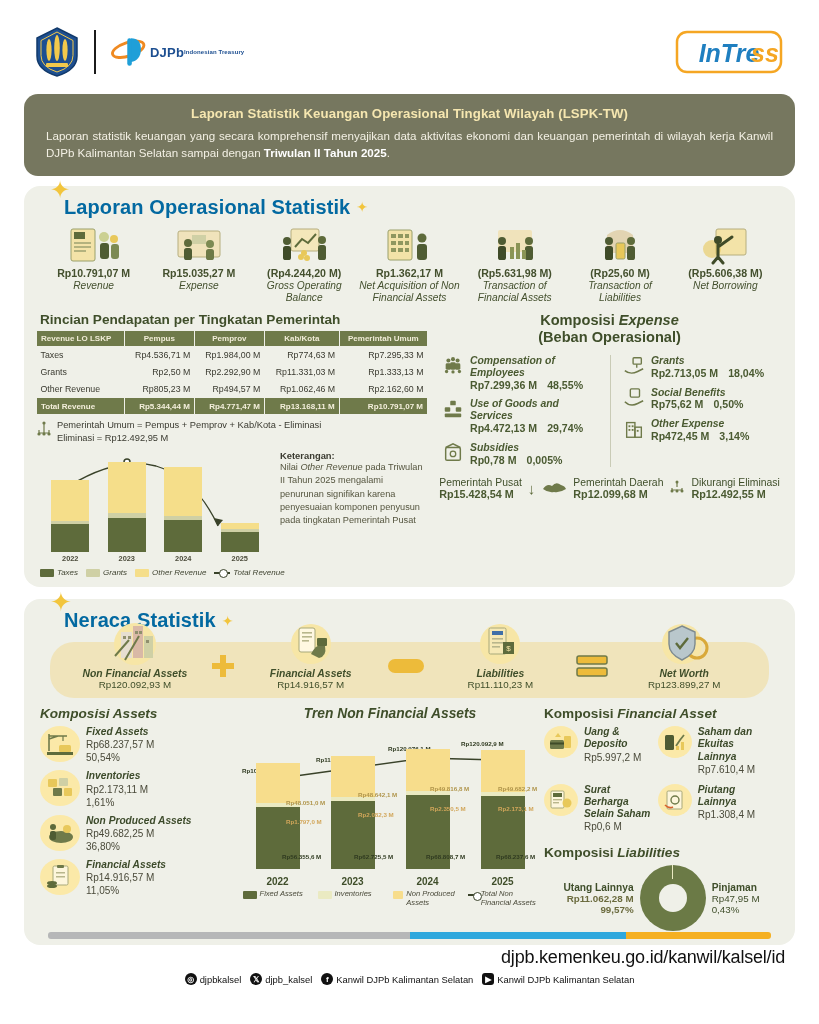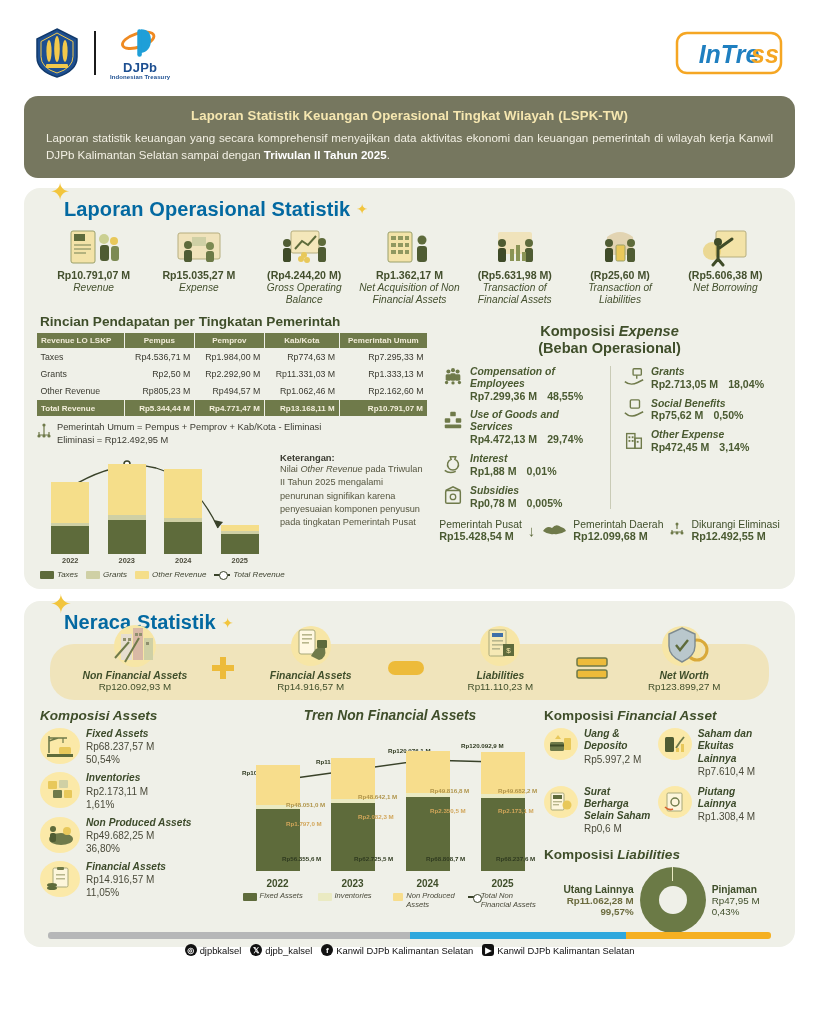--- a/index.html
+++ b/index.html
@@ -10,21 +10,21 @@
     overflow: hidden;
   }
   .page { position: relative; width: 819px; height: 1024px; background:#fff; }
 
   
   .header { display:flex; align-items:center; padding: 26px 34px 8px 34px; }
   .logo-group { display:flex; align-items:center; gap:14px; }
   .garuda { width:46px; height:52px; position:relative; }
   .garuda svg { display:block; }
   .vdiv { width:2px; height:44px; background:#1b1b1b; }
-  .djpb-wrap { display:flex; flex-direction:column; align-items:center; }
+  .djpb-wrap { display:flex; flex-direction:row; align-items:center; }
   .djpb-mark { width:40px; height:34px; }
   .djpb-name { font-size:13px; font-weight:bold; color:#1d4f91; letter-spacing:.2px; line-height:1; margin-top:1px;}
   .djpb-sub { font-size:6px; font-weight:bold; color:#1d4f91; letter-spacing:.1px; }
   .intress { margin-left:auto; width:112px; height:48px; }
 
   
   .banner {
     margin: 8px 24px 0 24px;
     background:#76775f;
     border-radius:14px;
@@ -97,21 +97,21 @@
   .sw.tax { background:#5e6b3b; } .sw.grant { background:#cfd0a5; } .sw.other { background:#f5de8a; }
   .lgline { width:16px; height:2px; background:#394229; position:relative; }
   .lgline::after { content:""; position:absolute; left:5px; top:-2.5px; width:7px; height:7px; border-radius:50%; background:#fff; border:1.6px solid #394229; }
 
   .ket { width: 150px; padding-left:6px; padding-top:2px;}
   .ket-h { font-size:9.4px; font-weight:bold; color:#3a3a30; }
   .ket-b { font-size:9.2px; color:#55553f; line-height:1.45; }
   .ket-b i { font-style:italic; }
 
   
-  .exp-title { text-align:center; font-size:14.6px; font-weight:bold; color:#3f4e2a; line-height:1.2; margin-top:11px;}
+  .exp-title { text-align:center; font-size:14.6px; font-weight:bold; color:#3f4e2a; line-height:1.2; margin-top:2px;}
   .exp-title .it { font-style:italic; }
   .exp-grid { display:flex; margin-top:8px; }
   .exp-col { flex:1; display:flex; flex-direction:column; gap:7px; }
   .exp-col.right { border-left:1.5px solid #c9cbb6; padding-left:12px; }
   .exp-col.left { padding-left:6px; padding-right:8px;}
   .exp-item { display:flex; gap:6px; align-items:flex-start; }
   .exp-ic { width:22px; height:22px; flex:none; }
   .exp-txt .n { font-size:10.4px; font-style:italic; color:#4a5a31; font-weight:600; line-height:1.15;}
   .exp-txt .v { font-size:10.6px; color:#4a5a31; font-weight:bold; line-height:1.2; display:flex; gap:10px; }
   .exp-txt .v .pct { font-weight:bold; }
@@ -516,33 +516,20 @@
               <div class="exp-txt">
                 <div class="n">Use of Goods and Services</div>
                 <div class="v">
                     <span>Rp4.472,13 M</span>
                     <span class="pct">29,74%</span>
                   </div>
               </div>
             </div>
             <div class="exp-item">
               <svg class="exp-ic" viewBox="0 0 24 24">
-                  <path d="M9 4 h6 l-1 3 a6 6 0 1 1 -4 0 z" fill="none" stroke="#6f7a4a" stroke-width="1.6"></path>
-                  <path d="M3 19 q5 4 12 1" stroke="#6f7a4a" stroke-width="1.6" fill="none"></path>
-                </svg>
-              <div class="exp-txt">
-                <div class="n">Interest</div>
-                <div class="v">
-                    <span>Rp1,88 M</span>
-                    <span class="pct">0,01%</span>
-                  </div>
-              </div>
-            </div>
-            <div class="exp-item">
-              <svg class="exp-ic" viewBox="0 0 24 24">
                   <rect x="4" y="6" width="16" height="14" rx="1.5" fill="none" stroke="#6f7a4a" stroke-width="1.6"></rect>
                   <path d="M4 6 L12 2 L20 6" fill="none" stroke="#6f7a4a" stroke-width="1.6"></path>
                   <circle cx="12" cy="13" r="3" fill="none" stroke="#6f7a4a" stroke-width="1.4"></circle>
                 </svg>
               <div class="exp-txt">
                 <div class="n">Subsidies</div>
                 <div class="v">
                     <span>Rp0,78 M</span>
                     <span class="pct">0,005%</span>
                   </div>
@@ -959,20 +946,21 @@
       </div>
     </div>
   </div>
 
   <div class="footer">
     <div class="fbar">
       <i style="flex:5;background:#b6b7b8"></i>
       <i style="flex:3;background:#2fa8dd"></i>
       <i style="flex:2;background:#f5b022"></i>
     </div>
+    <div class="furl">djpb.kemenkeu.go.id/kanwil/kalsel/id</div>
     <div class="fsoc">
       <div class="it">
           <span class="sicon circle">◎</span>
           <span>djpbkalsel</span>
         </div>
       <div class="it">
           <span class="sicon circle">𝕏</span>
           <span>djpb_kalsel</span>
         </div>
       <div class="it">

